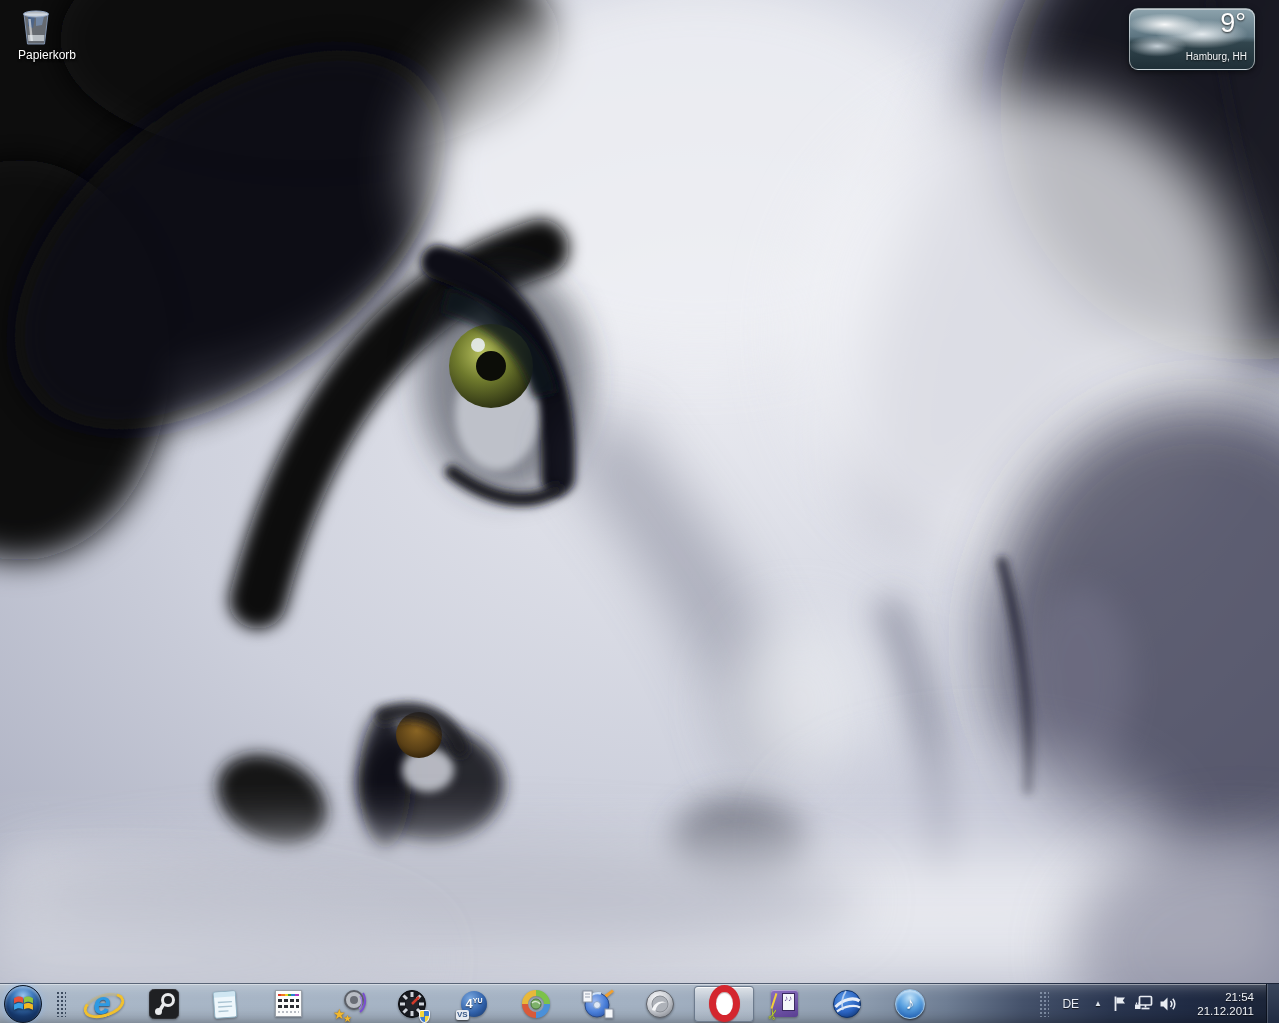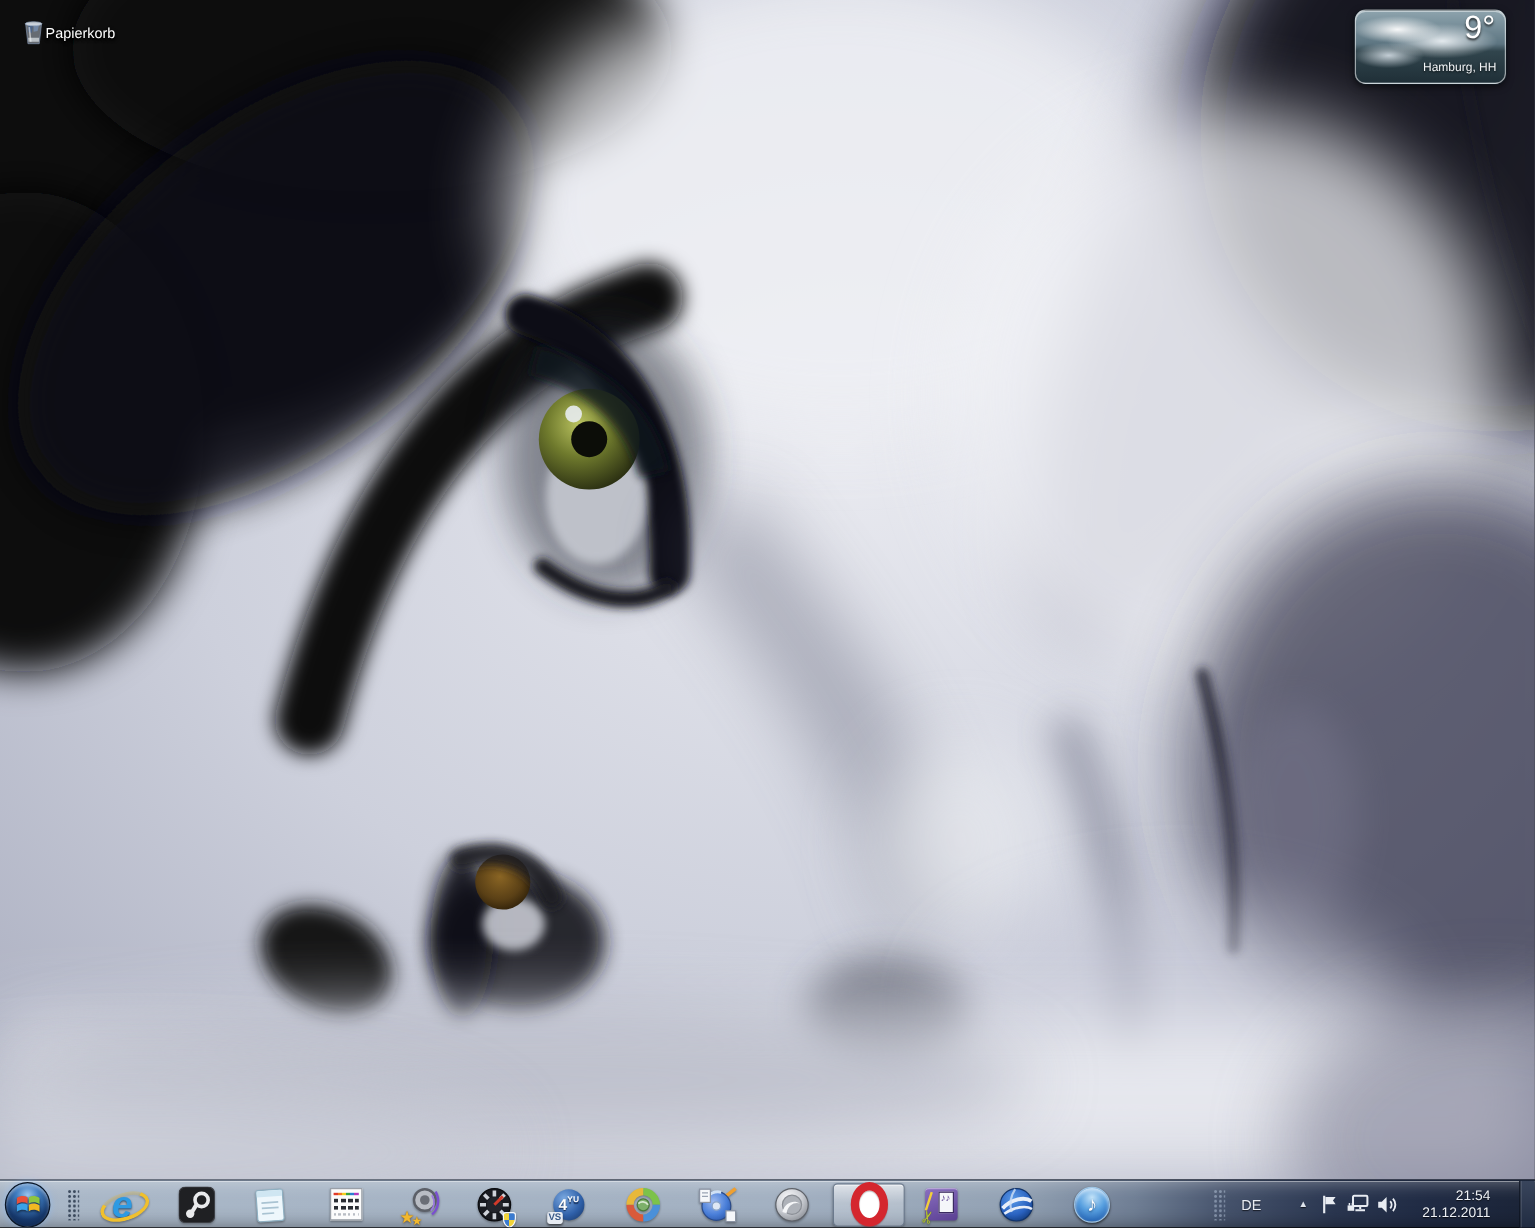--- a/index.html
+++ b/index.html
@@ -2,21 +2,21 @@
 <html><head>
 <meta charset="utf-8">
 <style>
   html,body{margin:0;padding:0;width:1279px;height:1023px;overflow:hidden;
     font-family:"Liberation Sans",sans-serif;background:#000;}
   .desktop{position:relative;width:1279px;height:983px;overflow:hidden;}
   .wall{position:absolute;inset:0;display:block;}
 
   
   .desk-icon{position:absolute;left:18px;top:8px;width:78px;display:flex;
-    align-items:center;cursor:default;}
+    flex-direction:column;cursor:default;}
   .desk-label{margin-top:2px;font-size:12px;color:#fff;
     text-shadow:0 1px 2px #000,1px 1px 3px rgba(0,0,0,.9);}
 
   
   .gadget{position:absolute;right:24px;top:8px;width:124px;height:60px;border-radius:9px;
     border:1px solid rgba(255,255,255,.55);
     box-shadow:0 0 0 1px rgba(15,25,35,.55),0 2px 6px rgba(0,0,0,.55),inset 0 1px 0 rgba(255,255,255,.45);
     background:
       radial-gradient(ellipse 52px 16px at 28% 26%, rgba(255,255,255,.95), rgba(255,255,255,0) 70%),
       radial-gradient(ellipse 64px 20px at 58% 42%, rgba(242,246,249,.9), rgba(255,255,255,0) 72%),
@@ -111,26 +111,26 @@
   .mdc-pencil{position:absolute;left:2px;top:3px;width:2px;height:16px;background:#f2cf3a;transform:rotate(18deg);}
 
   
   .itn{width:30px;height:30px;border-radius:50%;
     background:radial-gradient(circle at 50% 28%,#c2e2f8,#58a0e0 45%,#2a6ab8 78%,#1a4a8a);
     border:1px solid #9ec4e4;box-shadow:inset 0 2px 3px rgba(255,255,255,.65),0 1px 2px rgba(0,0,0,.4);
     display:flex;align-items:center;justify-content:center;box-sizing:border-box;}
   .itn-note{color:#fff;font-size:17px;line-height:1;text-shadow:0 1px 2px rgba(10,40,80,.7);}
 
   
-  .lang{font-size:12px;color:#e9edf4;margin-right:26px;padding:3px 5px;cursor:pointer;
+  .lang{font-size:12px;color:#e9edf4;margin-right:10px;padding:3px 5px;cursor:pointer;
     text-shadow:0 1px 1px rgba(0,0,0,.7);flex:none;}
   .tray-arrow{font-size:8px;color:#dde3ec;margin-right:10px;cursor:pointer;flex:none;
     text-shadow:0 1px 1px rgba(0,0,0,.7);}
   .tray-ic{flex:none;cursor:pointer;display:flex;align-items:center;justify-content:center;}
-  .clock{margin-right:24px;text-align:right;color:#eef1f6;font-size:11.5px;line-height:14px;
+  .clock{margin-right:12px;text-align:right;color:#eef1f6;font-size:11.5px;line-height:14px;
     text-shadow:0 1px 1px rgba(0,0,0,.7);cursor:default;flex:none;min-width:64px;}
   .show-desktop{width:13px;height:40px;flex:none;cursor:pointer;
     border-left:1px solid rgba(5,10,20,.8);
     box-shadow:inset 1px 0 0 rgba(255,255,255,.18);
     background:linear-gradient(180deg,#39455c,#202b41);box-sizing:border-box;}
 </style>
 </head>
 <body>
 
 <div class="desktop">

